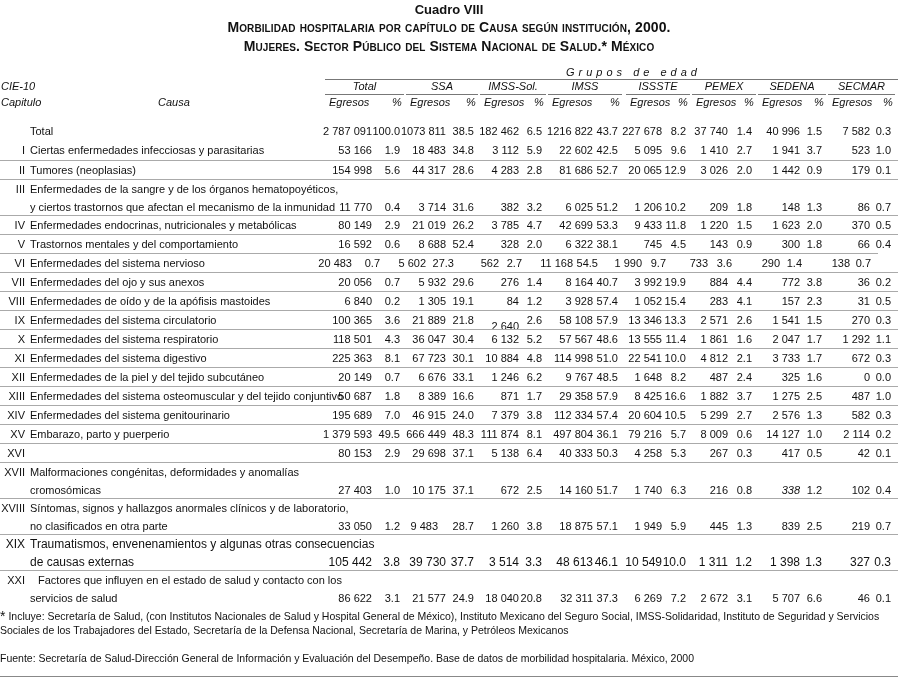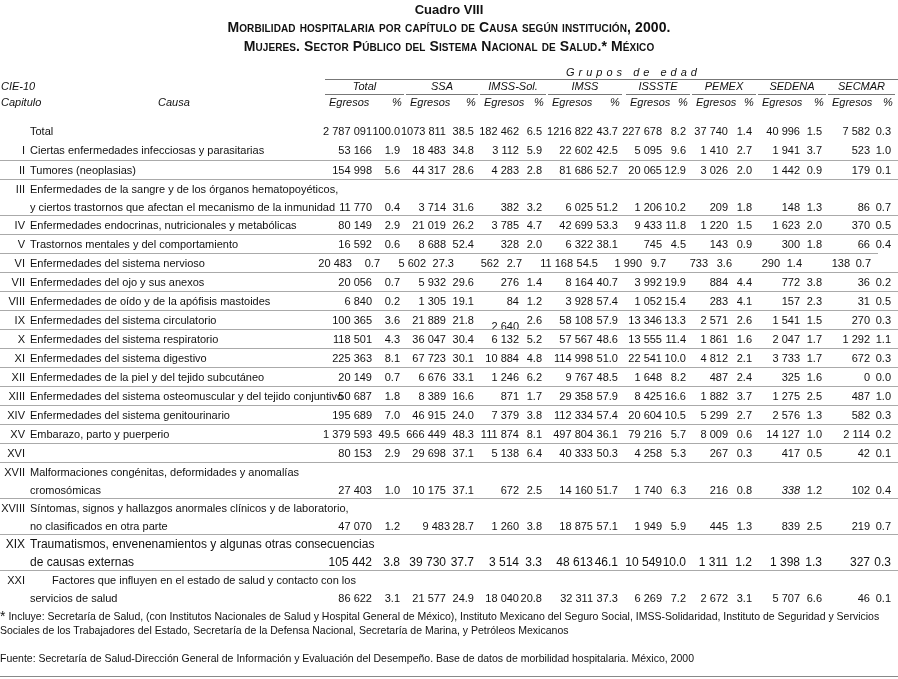--- a/index.html
+++ b/index.html
@@ -446,23 +446,23 @@
     <div style="position: absolute; top: 19px; right: 146px; line-height: 17px; white-space: nowrap;">0.8</div>
     <div style="position: absolute; top: 19px; right: 98px; line-height: 17px; white-space: nowrap; font-style: italic;">338</div>
     <div style="position: absolute; top: 19px; right: 76px; line-height: 17px; white-space: nowrap;">1.2</div>
     <div style="position: absolute; top: 19px; right: 28px; line-height: 17px; white-space: nowrap; text-align: right;">102</div>
     <div style="position: absolute; top: 19px; right: 7px; line-height: 17px; white-space: nowrap;">0.4</div>
   </div>
 <div style="position: absolute; left: 0px; top: 498px; width: 898px; height: 36px; font-size: 11px; border-top: 1.5px solid rgb(170, 170, 170);">
     <div style="position: absolute; left: 0px; width: 25px; text-align: right; top: 1px; line-height: 17px;">XVIII</div>
     <div style="position: absolute; left: 30px; top: 1px; line-height: 17px; white-space: nowrap;">Síntomas, signos y hallazgos anormales clínicos y de laboratorio,</div>
     <div style="position: absolute; left: 30px; top: 19px; line-height: 17px; white-space: nowrap;">no clasificados en otra parte</div>
-    <div style="position: absolute; top: 19px; right: 526px; line-height: 17px; white-space: nowrap;">47 070</div>
+    <div style="position: absolute; top: 19px; right: 526px; line-height: 17px; white-space: nowrap;">33 050</div>
     <div style="position: absolute; top: 19px; right: 498px; line-height: 17px; white-space: nowrap;">1.2</div>
-    <div style="position: absolute; top: 19px; right: 448px; line-height: 17px; white-space: nowrap; text-align: right;">9 483</div>
+    <div style="position: absolute; top: 19px; right: 460px; line-height: 17px; white-space: nowrap; text-align: right;">9 483</div>
     <div style="position: absolute; top: 19px; right: 424px; line-height: 17px; white-space: nowrap;">28.7</div>
     <div style="position: absolute; top: 19px; right: 379px; line-height: 17px; white-space: nowrap;">1 260</div>
     <div style="position: absolute; top: 19px; right: 356px; line-height: 17px; white-space: nowrap;">3.8</div>
     <div style="position: absolute; top: 19px; right: 305px; line-height: 17px; white-space: nowrap;">18 875</div>
     <div style="position: absolute; top: 19px; right: 280px; line-height: 17px; white-space: nowrap;">57.1</div>
     <div style="position: absolute; top: 19px; right: 236px; line-height: 17px; white-space: nowrap;">1 949</div>
     <div style="position: absolute; top: 19px; right: 212px; line-height: 17px; white-space: nowrap;">5.9</div>
     <div style="position: absolute; top: 19px; right: 170px; line-height: 17px; white-space: nowrap;">445</div>
     <div style="position: absolute; top: 19px; right: 146px; line-height: 17px; white-space: nowrap;">1.3</div>
     <div style="position: absolute; top: 19px; right: 98px; line-height: 17px; white-space: nowrap;">839</div>
@@ -486,21 +486,21 @@
     <div style="position: absolute; top: 19px; right: 212px; line-height: 17px; white-space: nowrap;">10.0</div>
     <div style="position: absolute; top: 19px; right: 170px; line-height: 17px; white-space: nowrap;">1 311</div>
     <div style="position: absolute; top: 19px; right: 146px; line-height: 17px; white-space: nowrap;">1.2</div>
     <div style="position: absolute; top: 19px; right: 98px; line-height: 17px; white-space: nowrap;">1 398</div>
     <div style="position: absolute; top: 19px; right: 76px; line-height: 17px; white-space: nowrap;">1.3</div>
     <div style="position: absolute; top: 19px; right: 28px; line-height: 17px; white-space: nowrap;">327</div>
     <div style="position: absolute; top: 19px; right: 7px; line-height: 17px; white-space: nowrap;">0.3</div>
   </div>
 <div style="position: absolute; left: 0px; top: 570px; width: 898px; height: 36px; font-size: 11px; border-top: 1.5px solid rgb(170, 170, 170);">
     <div style="position: absolute; left: 0px; width: 25px; text-align: right; top: 1px; line-height: 17px;">XXI</div>
-    <div style="position: absolute; left: 44px; top: 1px; line-height: 17px; white-space: nowrap; padding-left: 8px;">Factores que influyen en el estado de salud y contacto con los</div>
+    <div style="position: absolute; left: 30px; top: 1px; line-height: 17px; white-space: nowrap; padding-left: 8px;">Factores que influyen en el estado de salud y contacto con los</div>
     <div style="position: absolute; left: 30px; top: 19px; line-height: 17px; white-space: nowrap;">servicios de salud</div>
     <div style="position: absolute; top: 19px; right: 526px; line-height: 17px; white-space: nowrap;">86 622</div>
     <div style="position: absolute; top: 19px; right: 498px; line-height: 17px; white-space: nowrap;">3.1</div>
     <div style="position: absolute; top: 19px; right: 452px; line-height: 17px; white-space: nowrap;">21 577</div>
     <div style="position: absolute; top: 19px; right: 424px; line-height: 17px; white-space: nowrap;">24.9</div>
     <div style="position: absolute; top: 19px; right: 379px; line-height: 17px; white-space: nowrap;">18 040</div>
     <div style="position: absolute; top: 19px; right: 356px; line-height: 17px; white-space: nowrap;">20.8</div>
     <div style="position: absolute; top: 19px; right: 305px; line-height: 17px; white-space: nowrap;">32 311</div>
     <div style="position: absolute; top: 19px; right: 280px; line-height: 17px; white-space: nowrap;">37.3</div>
     <div style="position: absolute; top: 19px; right: 236px; line-height: 17px; white-space: nowrap;">6 269</div>

